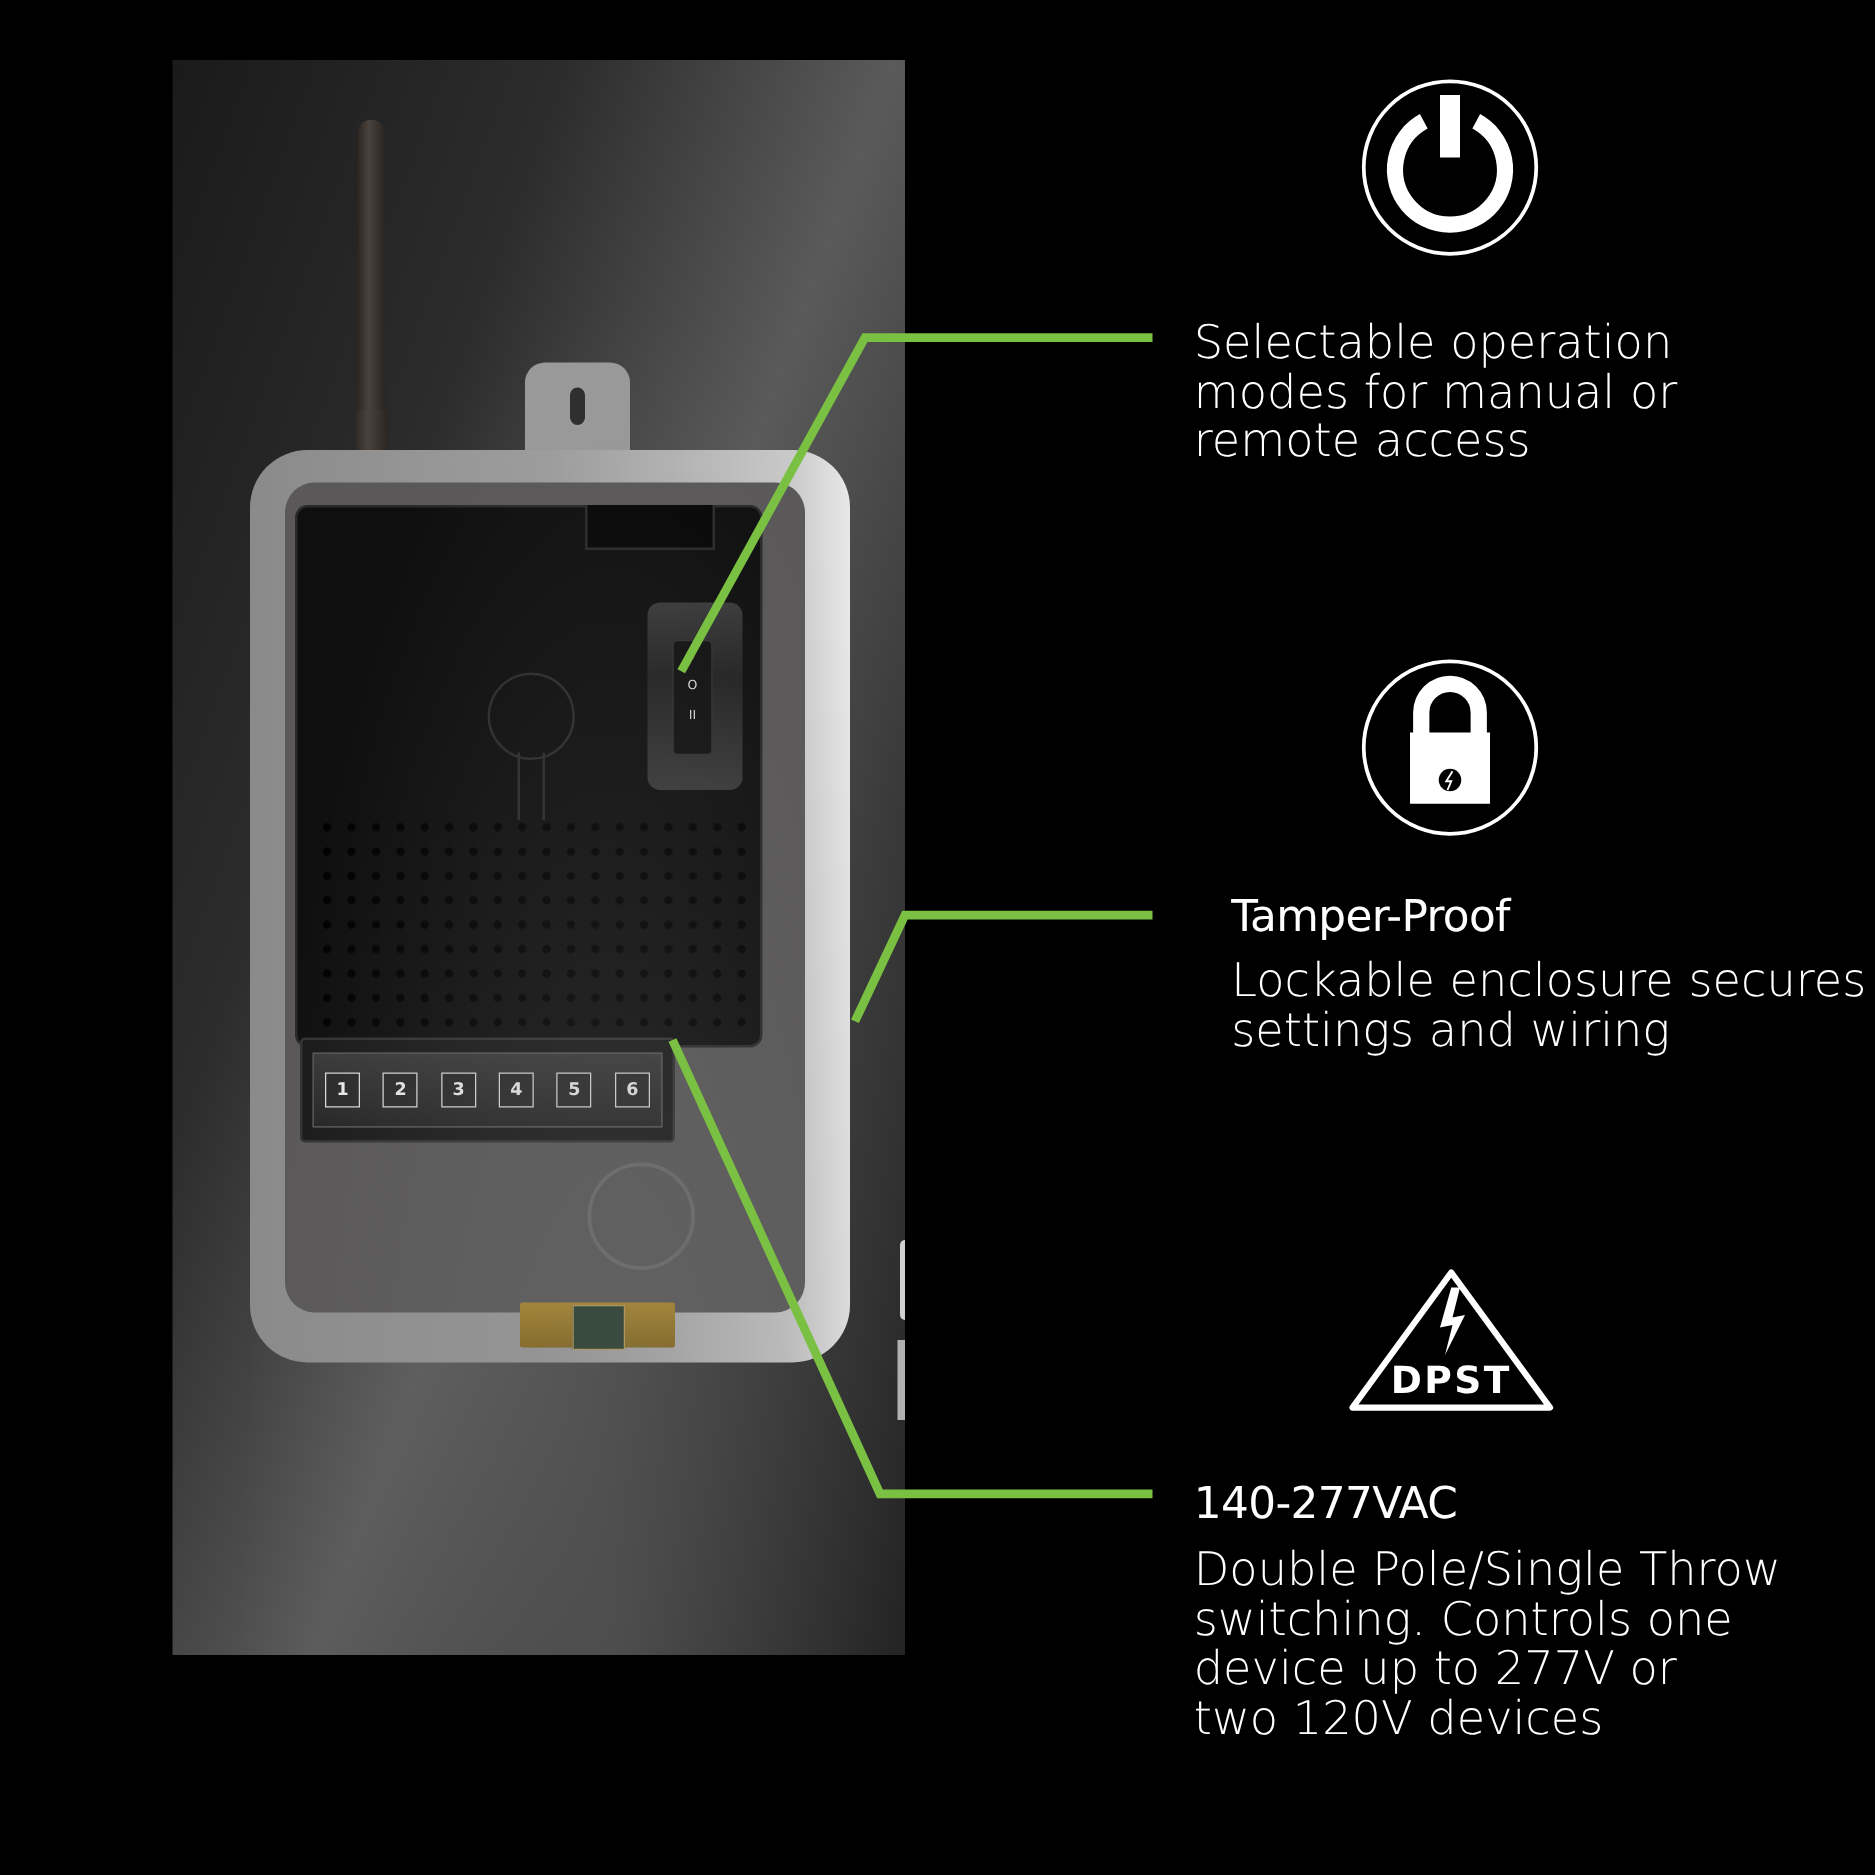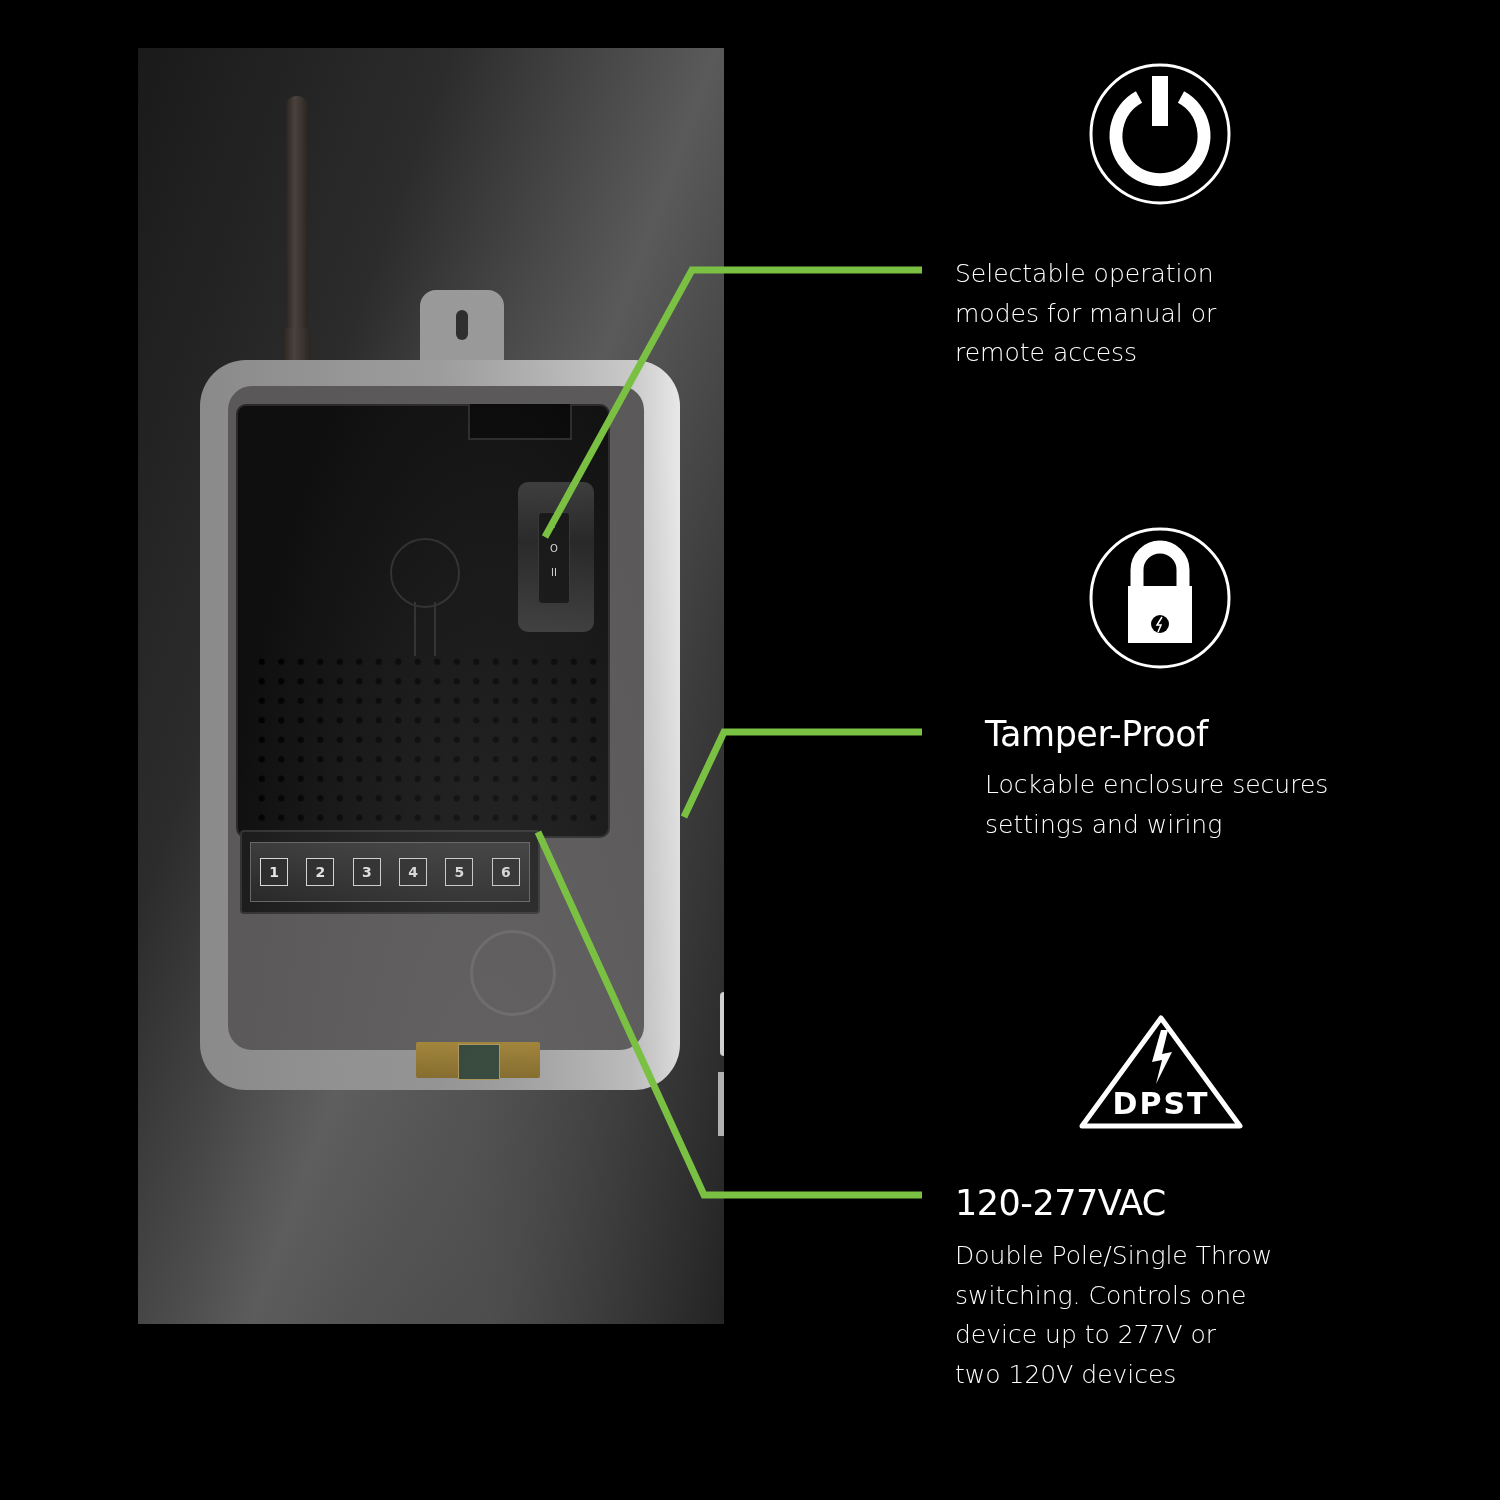--- a/index.html
+++ b/index.html
@@ -111,21 +111,21 @@
       background: #d6d6d6; border-radius: 4px;
     }
     .side-lock-tab {
       position: absolute; left: 518px; top: 712px; width: 40px; height: 64px;
       background: #b5b5b5; border-radius: 0 20px 20px 0;
     }
     .callouts { position: absolute; left: 0; top: 0; width: 1500px; height: 1500px; pointer-events: none; }
     .feature-icon { position: absolute; }
     .feature { position: absolute; left: 955px; }
     .feature-title { font-size: 35px; line-height: 46px; font-weight: normal; margin: 0; letter-spacing: -0.5px; }
-    .feature-desc { font-size: 25px; line-height: 39.5px; margin: 8px 0 0 0; font-weight: 300; white-space: pre-line; }
+    .feature-desc { font-size: 37px; line-height: 39.5px; margin: 8px 0 0 0; font-weight: 300; white-space: pre-line; }
     .dpst-text { font-size: 30px; font-weight: bold; fill: #fff; font-family: "DejaVu Sans", sans-serif; letter-spacing: 2px; }
   </style>
 </head>
 <body>
 
 <div class="photo-panel">
   <div class="antenna"></div>
   <div class="antenna-base"></div>
   <div class="mount-tab">
     <div class="mount-keyhole"></div>
@@ -198,18 +198,18 @@
 settings and wiring</p>
 </div>
 
 <svg class="feature-icon" style="left:1076px; top:1014px;" width="170" height="118" viewBox="0 0 170 118">
   <path d="M 85 4 L 164 112 L 6 112 Z" fill="none" stroke="#fff" stroke-width="5" stroke-linejoin="round"></path>
   <path d="M 85 16 L 76 48 L 86 46 L 80 70 L 96 38 L 86 40 L 92 16 Z" fill="#fff"></path>
   <text class="dpst-text" x="85" y="100" text-anchor="middle">DPST</text>
 </svg>
 
 <div class="feature" style="top:1168px;">
-  <h2 class="feature-title" style="margin-top:12px;">120-277VAC</h2>
+  <h2 class="feature-title" style="margin-top:12px;">140-277VAC</h2>
   <p class="feature-desc" style="margin-top:10px;">Double Pole/Single Throw
 switching. Controls one
 device up to 277V or
 two 120V devices</p>
 </div>
 
 </body></html>

